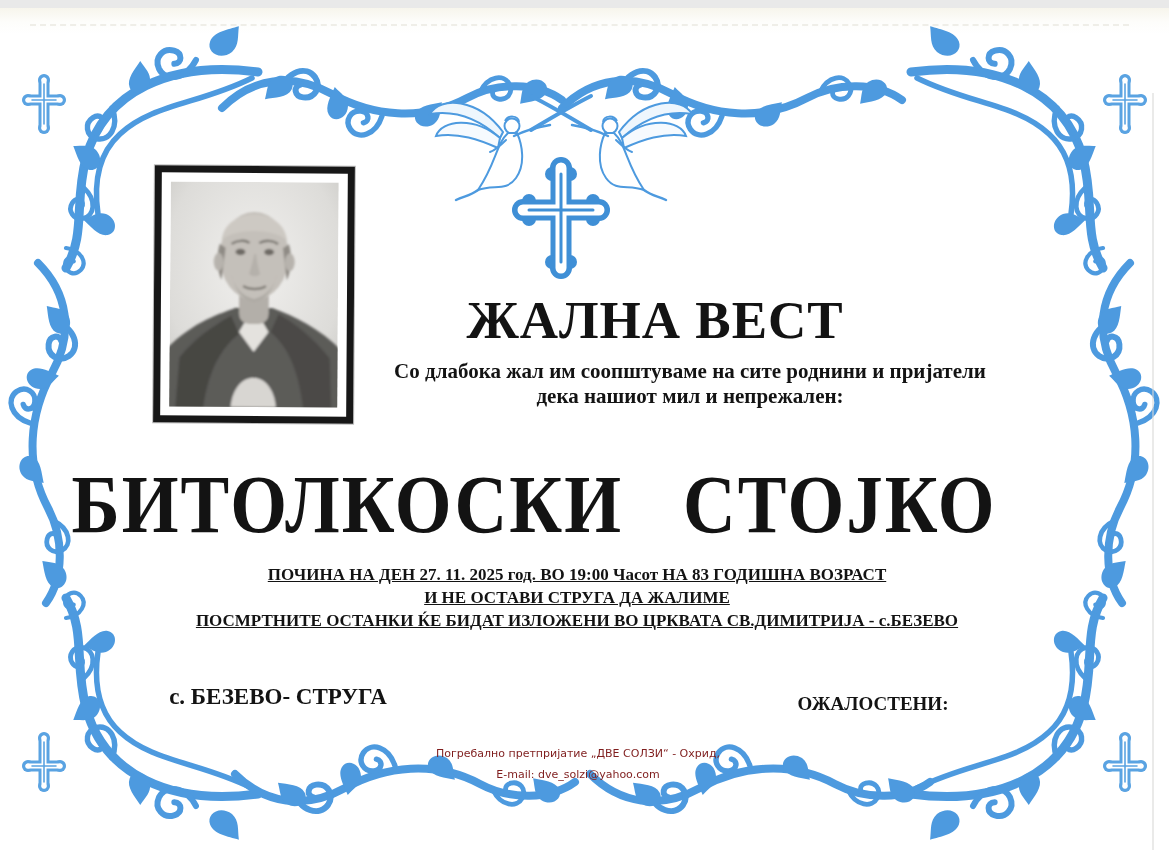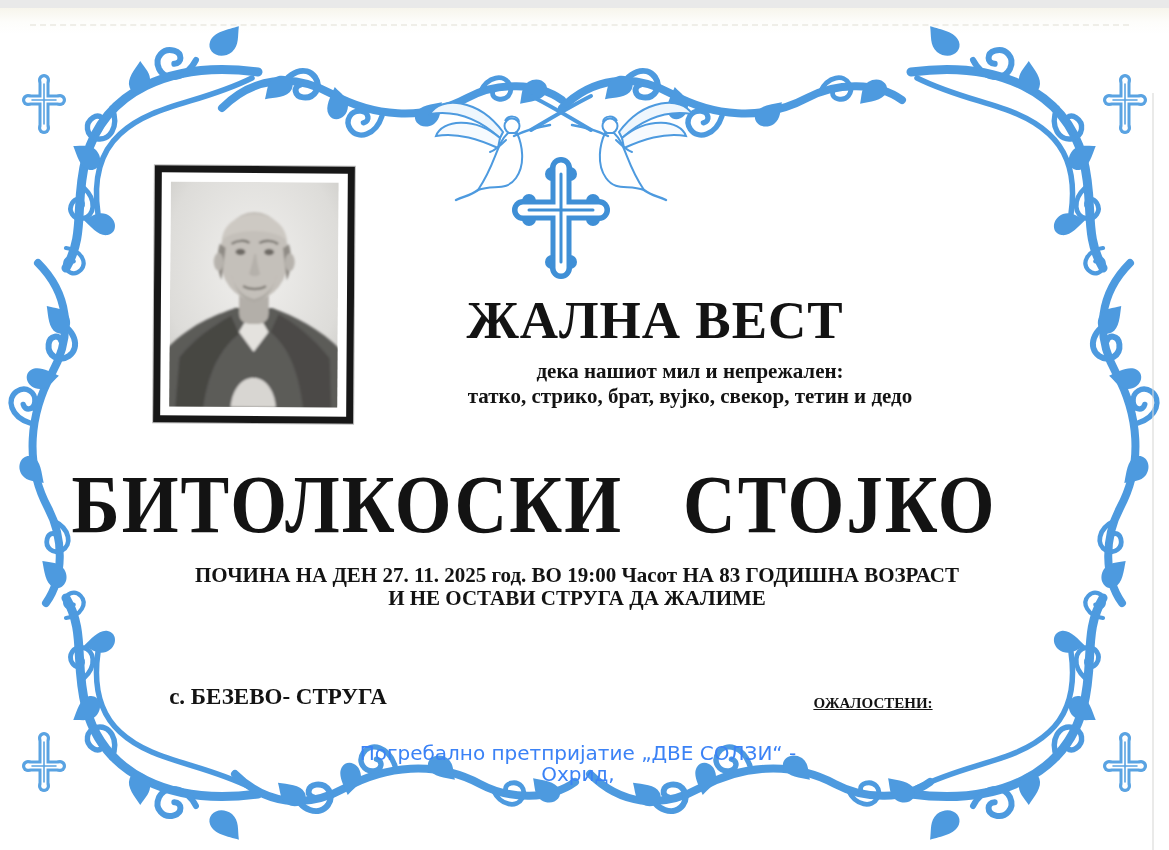--- a/index.html
+++ b/index.html
@@ -26,27 +26,27 @@
   }
   .photo-frame svg{display:block;width:100%;height:100%;}
 
   
   .tb{position:absolute; text-align:center; color:#131313; font-weight:bold;}
   .title{top:282px; left:315px; width:680px; font-size:53px; letter-spacing:1px;}
   .intro{top:351px; left:370px; width:640px; font-size:21px; line-height:24.5px;}
   .name-row{top:450px; left:60px; width:948px; font-size:73px; letter-spacing:2px;
     transform:scaleY(1.12); transform-origin:50% 0; white-space:nowrap;
     display:flex; justify-content:center; gap:60px;}
-  .details{top:556px; left:142px; width:870px; font-size:21px; line-height:22.8px;}
+  .details{top:556px; left:142px; width:870px; font-size:17px; line-height:22.8px;text-decoration:underline;}
   .place{top:678px; left:148px; width:260px; font-size:23px; line-height:22px;}
-  .mourners{top:684px; left:733px; width:280px; font-size:15px; line-height:23px;text-decoration:underline;}
+  .mourners{top:684px; left:733px; width:280px; font-size:19px; line-height:23px;}
   .footer{
     top:735px; left:337px; width:482px; position:absolute; text-align:center;
     font-family:"DejaVu Sans","Liberation Sans",sans-serif; font-weight:normal;
-    color:#3b82f6; font-size:20px; line-height:21px;
+    color:#7f1d1d; font-size:11px; line-height:21px;
   }
   .footer .site{font-weight:bold;}
 </style>
 </head>
 <body>
 
 <div class="page">
 
   <div class="scan-top"></div>
   <div class="scan-top-line"></div>
@@ -218,40 +218,42 @@
         <path d="M74 104 C80 108 91 108 97 104" stroke="#84807a" stroke-width="2.5" fill="none"></path>
 
         <path d="M62 92 C64 104 72 114 85 117 C98 114 106 104 108 92 C104 110 96 118 85 120 C74 118 66 110 62 92 Z" fill="#aeaaa4"></path>
       </g>
     </svg>
   </div>
 
   <div class="tb title">ЖАЛНА ВЕСТ</div>
 
   <div class="tb intro">
+    <div>Со длабока жал им соопштуваме на сите роднини и пријатели</div>
     <div>дека нашиот мил и непрежален:</div>
-    <div>татко, стрико, брат, вујко, свекор, тетин и дедо</div>
   </div>
 
   <div class="tb name-row">
     <span>БИТОЛКОСКИ</span>
     <span>СТОЈКО</span>
   </div>
 
   <div class="tb details">
     <div>ПОЧИНА НА ДЕН 27. 11. 2025 год. ВО 19:00 Часот НА 83 ГОДИШНА ВОЗРАСТ</div>
     <div>И НЕ ОСТАВИ СТРУГА ДА ЖАЛИМЕ</div>
+    <div>ПОСМРТНИТЕ ОСТАНКИ ЌЕ БИДАТ ИЗЛОЖЕНИ ВО ЦРКВАТА СВ.ДИМИТРИЈА - с.БЕЗЕВО</div>
   </div>
 
   <div class="tb place">
     <div>с. БЕЗЕВО- СТРУГА</div>
   </div>
 
   <div class="tb mourners">
     <div>ОЖАЛОСТЕНИ:</div>
   </div>
 
   <div class="footer">
     <div>Погребално претпријатие „ДВЕ СОЛЗИ“ - Охрид,</div>
+    <div>E-mail: dve_solzi@yahoo.com</div>
   </div>
 
   <div class="scan-right"></div>
 </div>
 
 </body></html>

